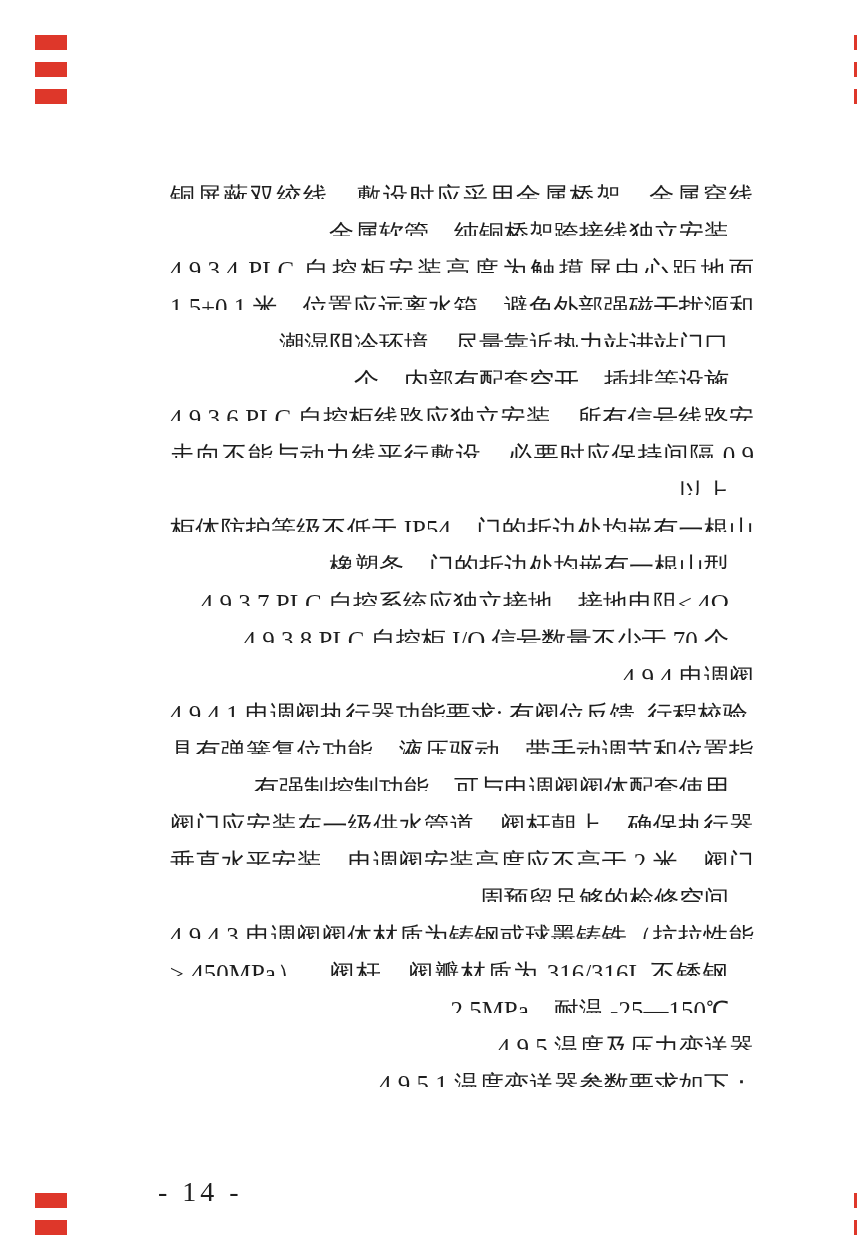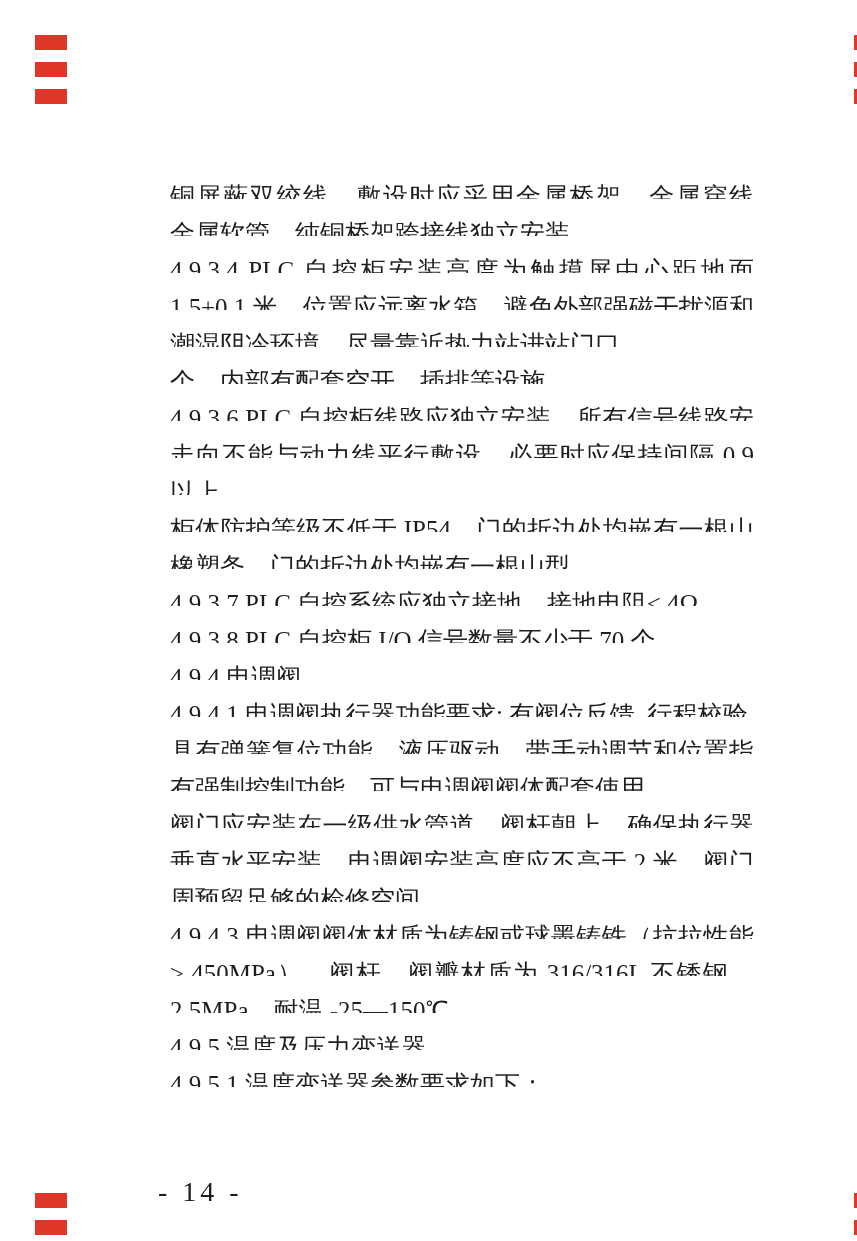--- a/index.html
+++ b/index.html
@@ -24,21 +24,21 @@
     position: absolute;
     left: 106px; top: 114px;
     width: 648px;
     font-size: 25px;
     line-height: 37px;
     color: var(--text-color);
   }
   .text-line {
     height: 37px;
     overflow: hidden;
-    text-align: left;
+    text-align: right;
     white-space: normal;
   }
   .text-line.justify {
     text-align: justify;
     text-align-last: justify;
     text-justify: inter-character;
   }
   .page-number {
     position: absolute;
     left: 110px; top: 1128px;

